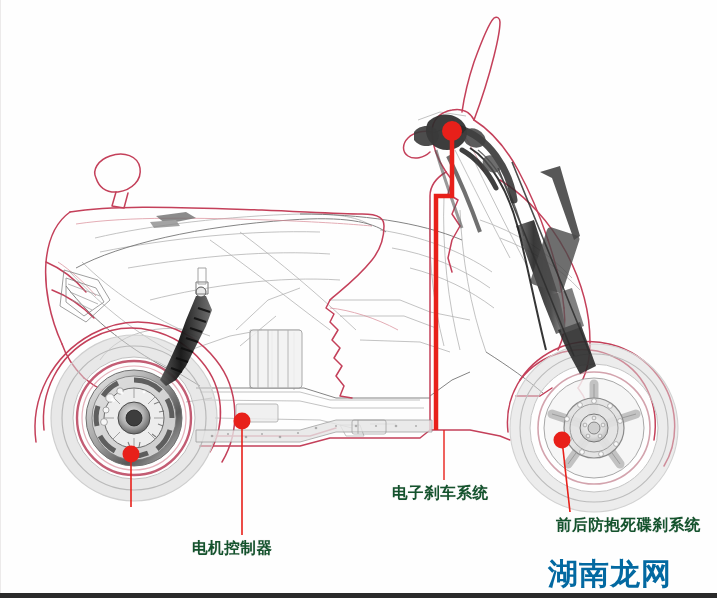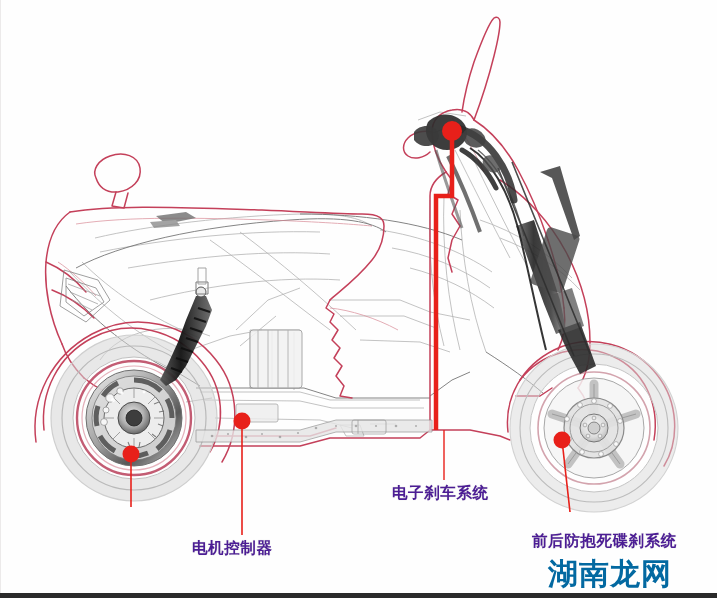--- a/index.html
+++ b/index.html
@@ -24,32 +24,32 @@
   }
   #bottom-border{
     position:absolute;left:0;bottom:0;width:100%;height:5px;
     background:#2a2a2a;z-index:45;
   }
   #diagram-svg{
     position:absolute;left:0;top:0;width:717px;height:598px;z-index:5;
   }
   .label{
     position:absolute;
-    color:#4c1d95;
+    color:#14532d;
     font-weight:bold;
     font-size:15.5px;
     letter-spacing:0.6px;
     white-space:nowrap;
     z-index:30;
     text-shadow:0 0 1px rgba(80,80,80,0.25);
   }
   #label-power   { left:24px;  top:510px; }
   #label-controller { left:192px; top:538px; }
   #label-ebrake  { left:392px; top:483px; }
-  #label-abs     { left:532px; top:515px;margin-top:16px; }
+  #label-abs     { left:556px; top:515px; }
 
   #watermark{
     position:absolute;
     left:548px; top:554px;
     font-size:30px;
     font-weight:bold;
     letter-spacing:1px;
     color:#0369a1;
     -webkit-text-stroke:3px #ffffff;
     paint-order:stroke fill;

